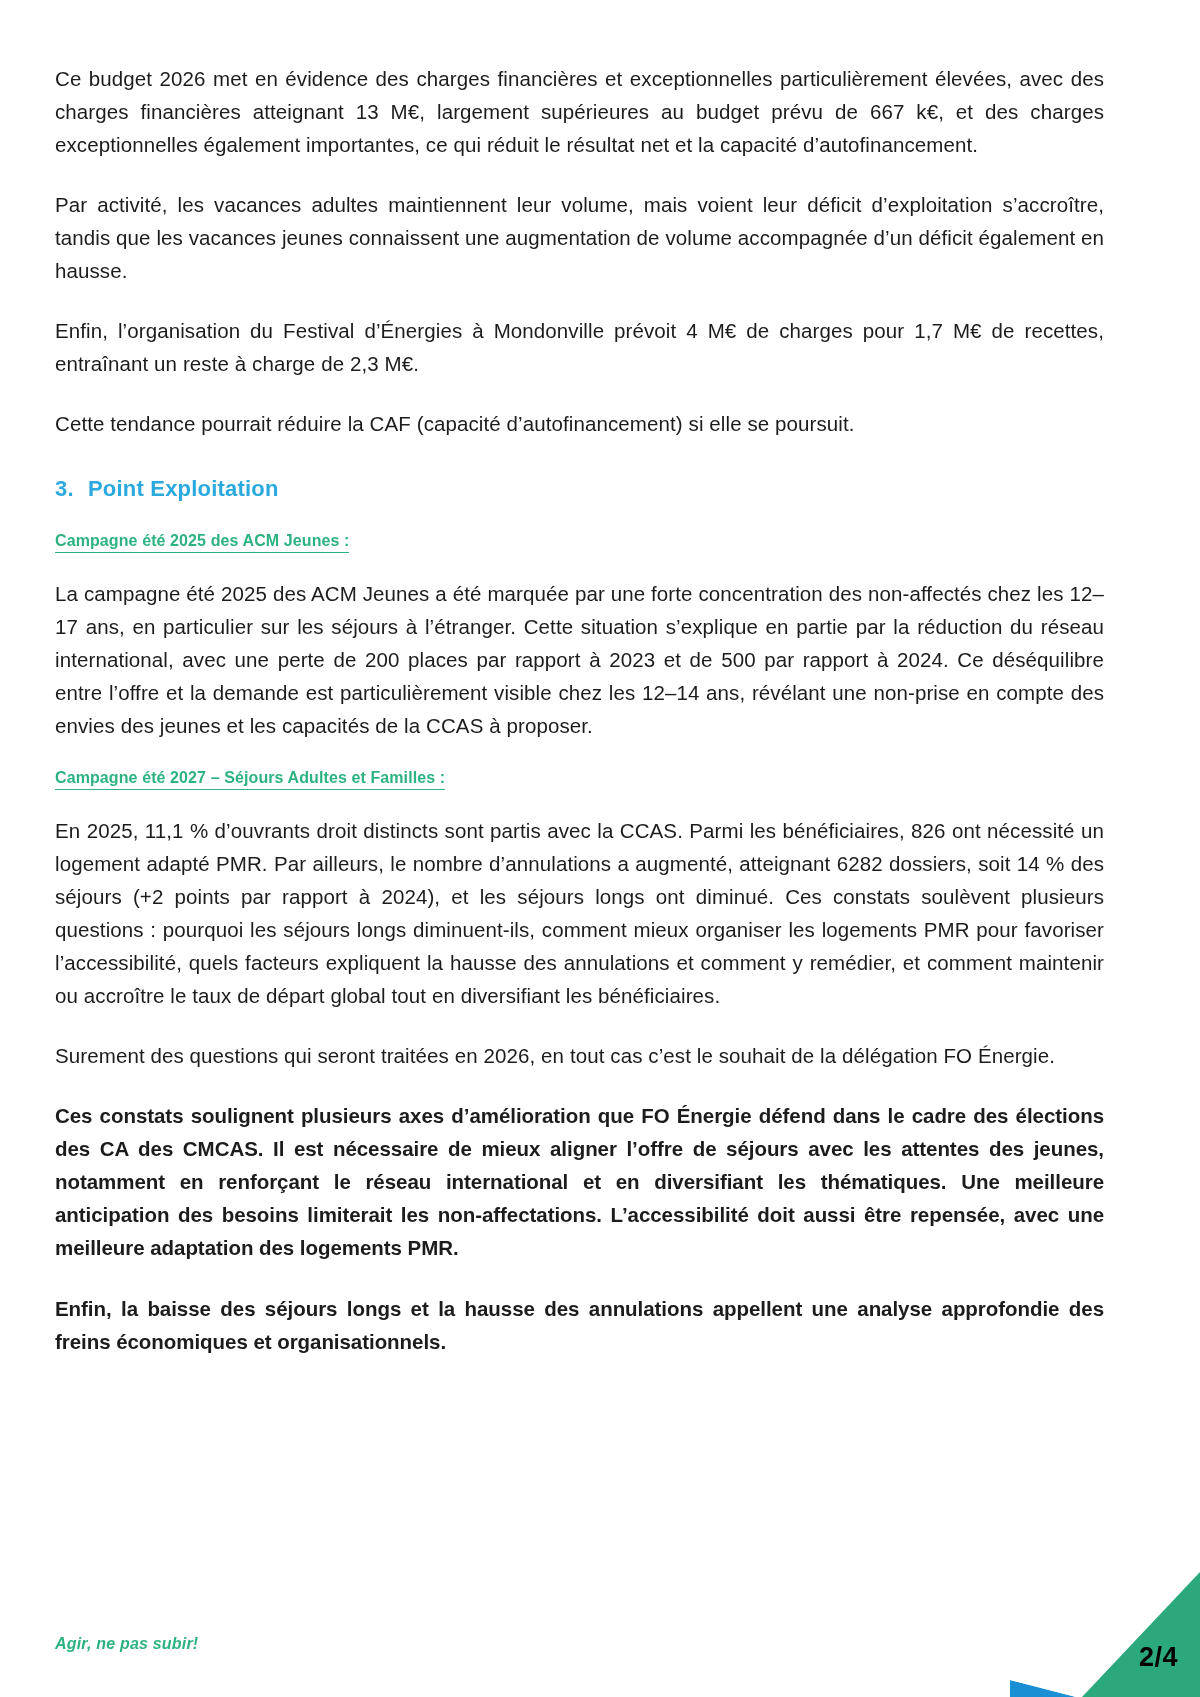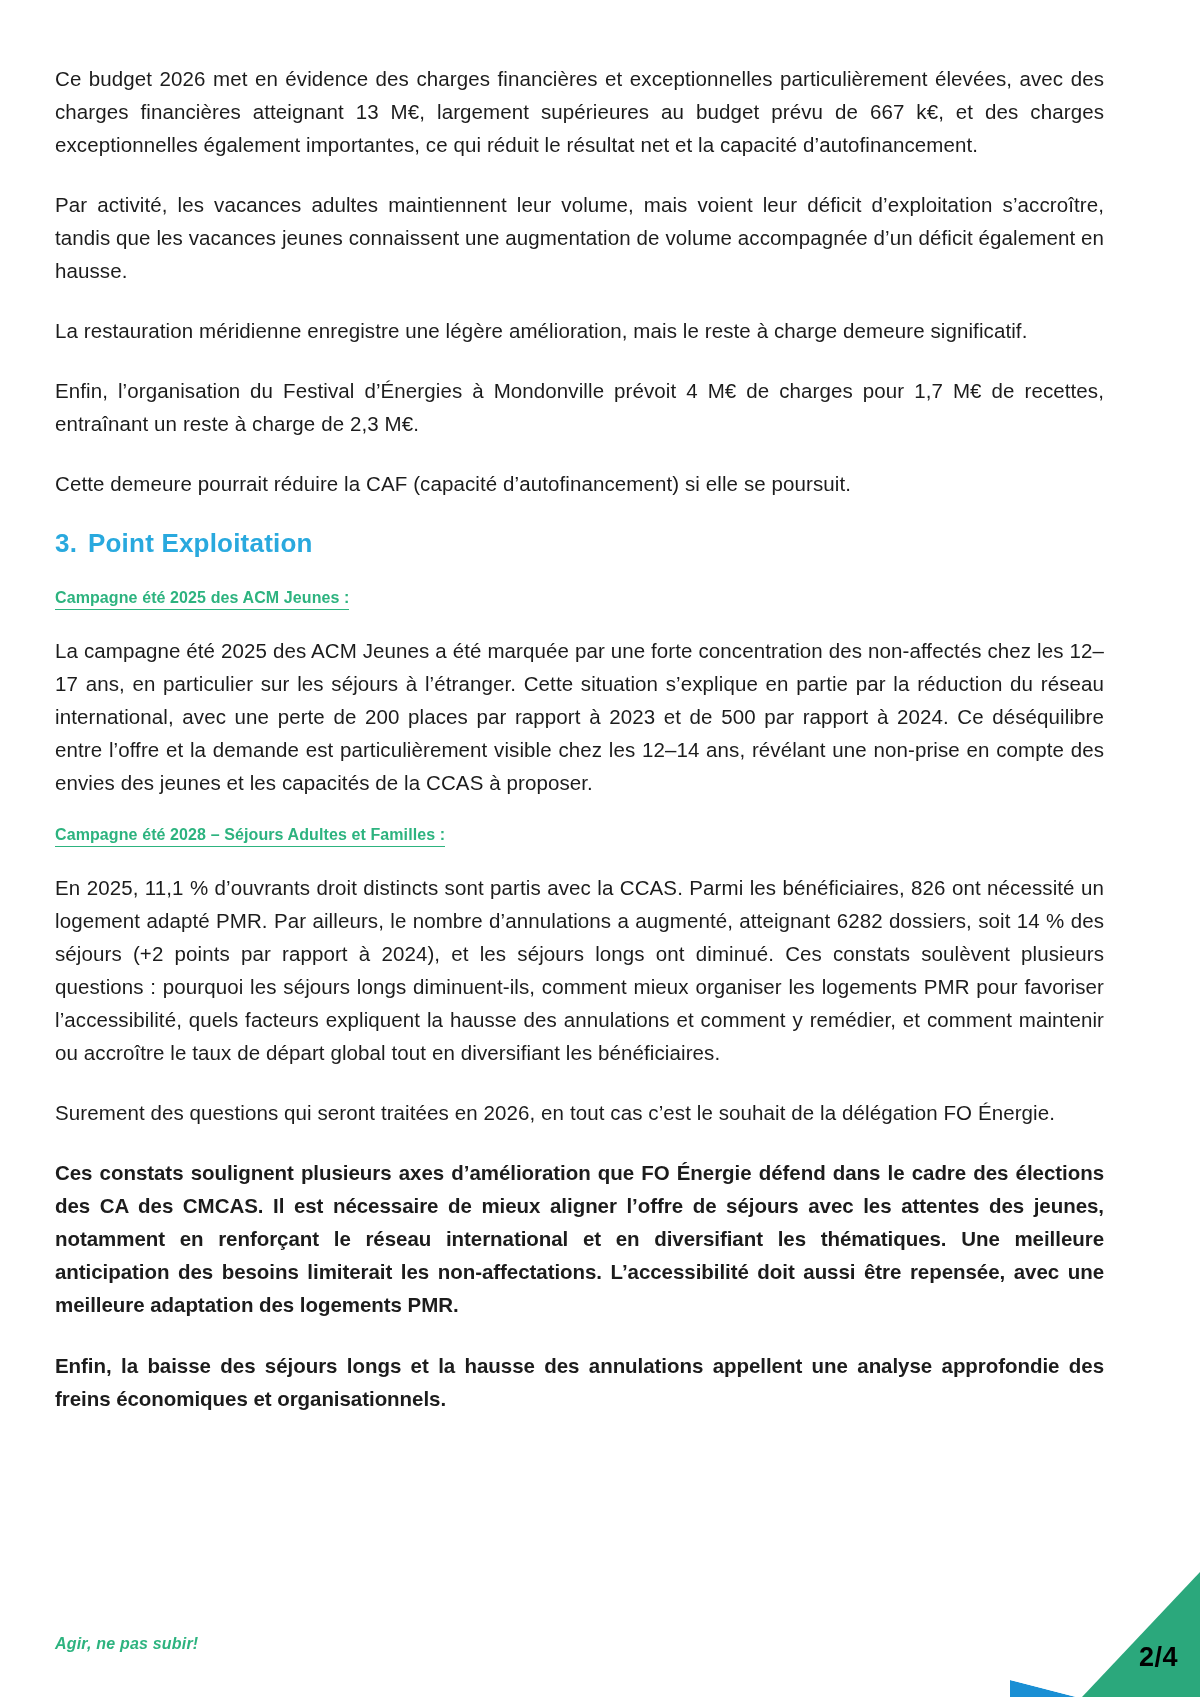--- a/index.html
+++ b/index.html
@@ -33,24 +33,24 @@
     letter-spacing: 0.1px;
   }
 
   p.body-text.bold-block {
     font-weight: bold;
     margin-bottom: 28px;
     letter-spacing: -0.05px;
   }
 
   h2.section-heading {
-    font-size: 26px;
+    font-size: 22px;
     font-weight: bold;
     color: #29a9de;
-    margin: 28px 0 30px 0;
+    margin: 36px 0 30px 0;
     letter-spacing: 0.2px;
   }
   h2.section-heading .num {
     display: inline-block;
     width: 33px;
   }
 
   h3.sub-heading {
     font-size: 16px;
     font-weight: bold;
@@ -94,36 +94,35 @@
     letter-spacing: 0.5px;
   }
 </style>
 </head>
 <body>
 
 <div class="page">
 
   <p class="body-text">Ce budget 2026 met en évidence des charges financières et exceptionnelles particulièrement élevées, avec des charges financières atteignant 13 M€, largement supérieures au budget prévu de 667 k€, et des charges exceptionnelles également importantes, ce qui réduit le résultat net et la capacité d’autofinancement.</p>
   <p class="body-text">Par activité, les vacances adultes maintiennent leur volume, mais voient leur déficit d’exploitation s’accroître, tandis que les vacances jeunes connaissent une augmentation de volume accompagnée d’un déficit également en hausse.</p>
-  <p class="body-text">La restauration méridienne enregistre une légère amélioration, mais le reste à charge demeure significatif.</p>
   <p class="body-text">Enfin, l’organisation du Festival d’Énergies à Mondonville prévoit 4 M€ de charges pour 1,7 M€ de recettes, entraînant un reste à charge de 2,3 M€.</p>
-  <p class="body-text">Cette demeure pourrait réduire la CAF (capacité d’autofinancement) si elle se poursuit.</p>
+  <p class="body-text">Cette tendance pourrait réduire la CAF (capacité d’autofinancement) si elle se poursuit.</p>
 
   <h2 class="section-heading">
     <span class="num">3.</span><span>Point Exploitation</span>
   </h2>
 
   <div class="sub-heading-wrap">
     <h3 class="sub-heading">Campagne été 2025 des ACM Jeunes :</h3>
   </div>
 
   <p class="body-text">La campagne été 2025 des ACM Jeunes a été marquée par une forte concentration des non-affectés chez les 12–17 ans, en particulier sur les séjours à l’étranger. Cette situation s’explique en partie par la réduction du réseau international, avec une perte de 200 places par rapport à 2023 et de 500 par rapport à 2024. Ce déséquilibre entre l’offre et la demande est particulièrement visible chez les 12–14 ans, révélant une non-prise en compte des envies des jeunes et les capacités de la CCAS à proposer.</p>
 
   <div class="sub-heading-wrap">
-    <h3 class="sub-heading">Campagne été 2028 – Séjours Adultes et Familles :</h3>
+    <h3 class="sub-heading">Campagne été 2027 – Séjours Adultes et Familles :</h3>
   </div>
 
   <p class="body-text">En 2025, 11,1 % d’ouvrants droit distincts sont partis avec la CCAS. Parmi les bénéficiaires, 826 ont nécessité un logement adapté PMR. Par ailleurs, le nombre d’annulations a augmenté, atteignant 6282 dossiers, soit 14 % des séjours (+2 points par rapport à 2024), et les séjours longs ont diminué. Ces constats soulèvent plusieurs questions : pourquoi les séjours longs diminuent-ils, comment mieux organiser les logements PMR pour favoriser l’accessibilité, quels facteurs expliquent la hausse des annulations et comment y remédier, et comment maintenir ou accroître le taux de départ global tout en diversifiant les bénéficiaires.</p>
   <p class="body-text">Surement des questions qui seront traitées en 2026, en tout cas c’est le souhait de la délégation FO Énergie.</p>
 
   <p class="body-text bold-block">Ces constats soulignent plusieurs axes d’amélioration que FO Énergie défend dans le cadre des élections des CA des CMCAS. Il est nécessaire de mieux aligner l’offre de séjours avec les attentes des jeunes, notamment en renforçant le réseau international et en diversifiant les thématiques. Une meilleure anticipation des besoins limiterait les non-affectations. L’accessibilité doit aussi être repensée, avec une meilleure adaptation des logements PMR.</p>
   <p class="body-text bold-block">Enfin, la baisse des séjours longs et la hausse des annulations appellent une analyse approfondie des freins économiques et organisationnels.</p>
 
 </div>
 

